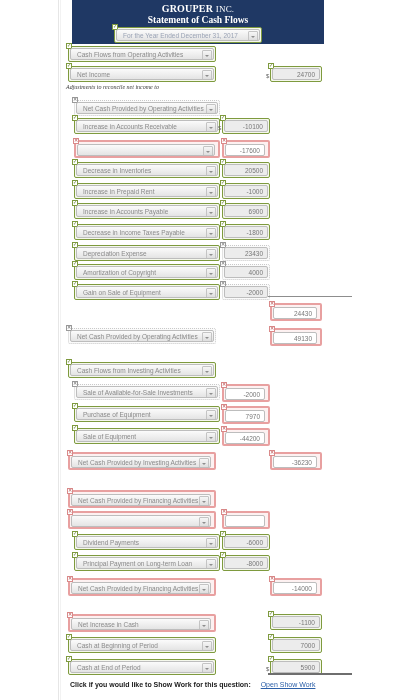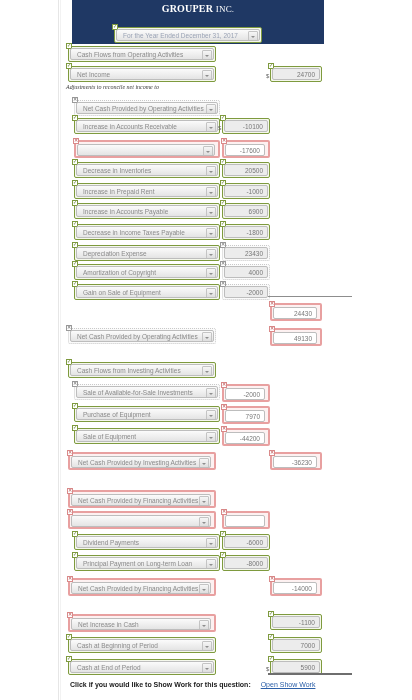--- a/index.html
+++ b/index.html
@@ -102,20 +102,21 @@
 <div id="page">
 
   <div id="gutter-left"></div>
   <div id="gutter-left2"></div>
 
   <div id="header">
     <div id="company">
       <span>GROUPER</span>
       <span class="small">INC.</span>
     </div>
+    <div id="stmt-title">Statement of Cash Flows</div>
   </div>
 
   <div class="wrap ok" style="left:114px;top:27px;width:148px;height:16px;">
     <span class="mark ok"><i>✓</i></span>
     <div class="sel on-dark" style="left:1px;top:1px;width:144px;">
       <span>For the Year Ended December 31, 2017</span>
       <span class="arrow"></span>
     </div>
   </div>
 

